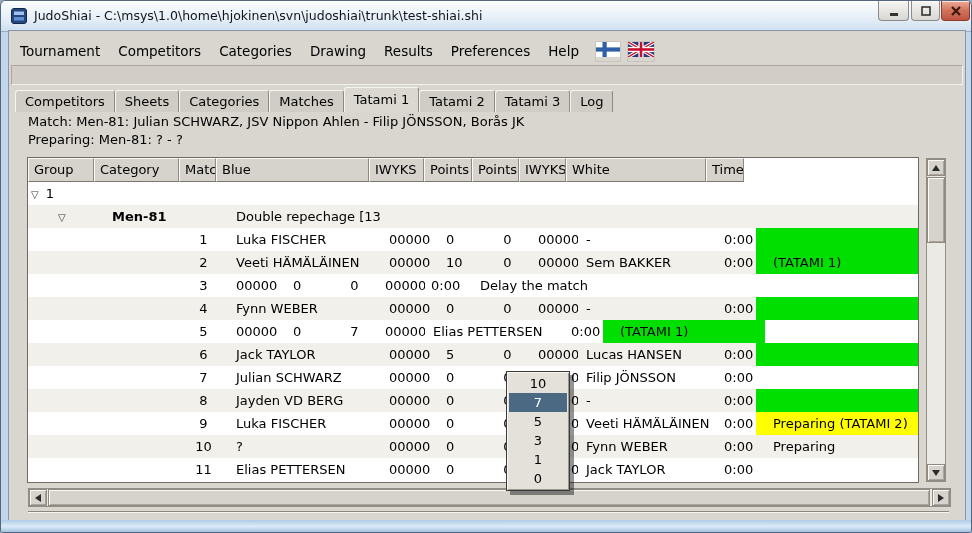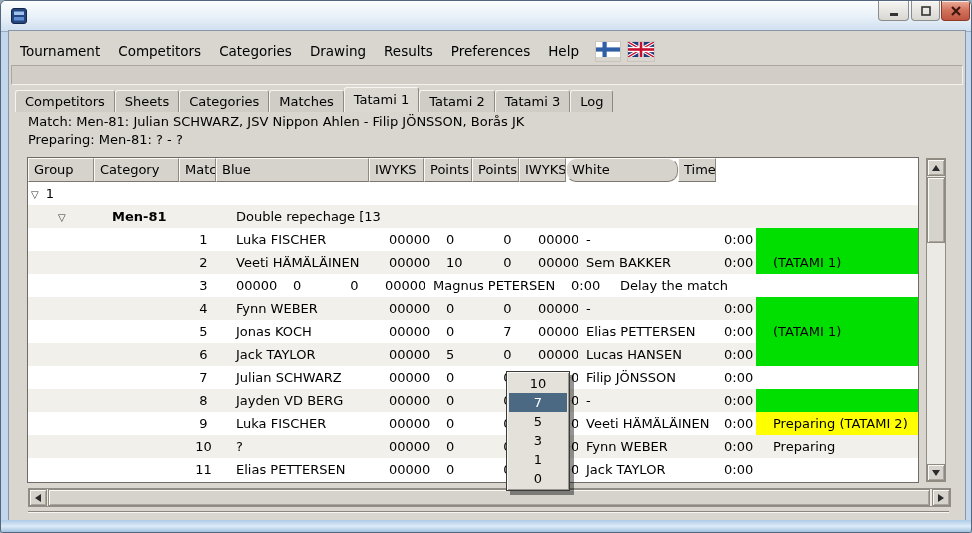--- a/index.html
+++ b/index.html
@@ -100,20 +100,21 @@
 <div class="window">
 
   <div class="titlebar">
     <span class="app-icon">
       <svg width="16" height="16" viewBox="0 0 16 16">
         <rect x="0.5" y="0.5" width="15" height="15" rx="2.5" fill="#24457E" stroke="#14264A"></rect>
         <rect x="3" y="3.5" width="10" height="3.5" fill="#9FC2EE"></rect>
         <rect x="3" y="9" width="10" height="3.5" fill="#5F8FD0"></rect>
       </svg>
     </span>
+    <span class="title-text">JudoShiai - C:\msys\1.0\home\hjokinen\svn\judoshiai\trunk\test-shiai.shi</span>
     <span class="win-btn min">
       <svg width="12" height="12">
           <rect x="2" y="8" width="8" height="3" fill="#333"></rect>
         </svg>
     </span>
     <span class="win-btn max">
       <svg width="12" height="12">
           <rect x="2" y="2" width="8" height="8" fill="none" stroke="#333" stroke-width="1.6"></rect>
         </svg>
     </span>
@@ -176,21 +177,21 @@
   <div class="table-wrap">
     <div class="hrow" id="header-row">
         <div class="hcell" style="width: 66px;">Group</div>
         <div class="hcell" style="width: 85px;">Category</div>
         <div class="hcell" style="width: 37px;">Match</div>
         <div class="hcell" style="width: 153px;">Blue</div>
         <div class="hcell" style="width: 55px;">IWYKS</div>
         <div class="hcell" style="width: 48px;">Points</div>
         <div class="hcell" style="width: 47px;">Points</div>
         <div class="hcell" style="width: 47px;">IWYKS</div>
-        <div class="hcell" style="width: 112px; border-radius: 10px;">White</div>
+        <div class="hcell" style="width: 140px;">White</div>
         <div class="hcell" style="width: 38px;">Time</div>
       </div>
     <div class="tbody" id="table-body">
         <div class="row">
           <div class="cell c0" style="width: 66px;"><span class="expander lvl0">▽</span><span class="glabel">1</span></div>
           <div class="cell c1" style="width: 85px;"></div>
           <div class="cell c2" style="width: 49px;"></div>
           <div class="cell c3" style="width: 153px;"></div>
           <div class="cell c4" style="width: 55px;"></div>
           <div class="cell c5" style="width: 48px;"></div>
@@ -240,42 +241,40 @@
           <div class="cell c10" style="width: 162px; background: rgb(0, 223, 0);">(TATAMI 1)</div>
         </div>
         <div class="row">
           <div class="cell c0" style="width: 66px;"></div>
           <div class="cell c1" style="width: 85px;"></div>
           <div class="cell c2 num" style="width: 49px;">3</div>
           <div class="cell c4" style="width: 55px;">00000</div>
           <div class="cell c5" style="width: 48px;">0</div>
           <div class="cell c6" style="width: 47px;">0</div>
           <div class="cell c7" style="width: 47px;">00000</div>
-          <div class="cell c8" style="width: 140px;">Magnus PETERSEN</div>
           <div class="cell c9" style="width: 38px;">0:00</div>
           <div class="cell c10" style="width: 162px;">Delay the match</div>
         </div>
         <div class="row alt">
           <div class="cell c0" style="width: 66px;"></div>
           <div class="cell c1" style="width: 85px;"></div>
           <div class="cell c2 num" style="width: 49px;">4</div>
           <div class="cell c3" style="width: 153px;">Fynn WEBER</div>
           <div class="cell c4" style="width: 55px;">00000</div>
           <div class="cell c5" style="width: 48px;">0</div>
           <div class="cell c6" style="width: 47px;">0</div>
           <div class="cell c7" style="width: 47px;">00000</div>
           <div class="cell c8" style="width: 140px;">-</div>
           <div class="cell c9" style="width: 38px;">0:00</div>
           <div class="cell c10" style="width: 162px; background: rgb(0, 223, 0);"></div>
         </div>
         <div class="row">
           <div class="cell c0" style="width: 66px;"></div>
           <div class="cell c1" style="width: 85px;"></div>
           <div class="cell c2 num" style="width: 49px;">5</div>
-          <div class="cell c3" style="width: 153px;">Jonas KOCH</div>
           <div class="cell c4" style="width: 55px;">00000</div>
           <div class="cell c5" style="width: 48px;">0</div>
           <div class="cell c6" style="width: 47px;">7</div>
           <div class="cell c7" style="width: 47px;">00000</div>
           <div class="cell c8" style="width: 140px;">Elias PETTERSEN</div>
           <div class="cell c9" style="width: 38px;">0:00</div>
           <div class="cell c10" style="width: 162px; background: rgb(0, 223, 0);">(TATAMI 1)</div>
         </div>
         <div class="row alt">
           <div class="cell c0" style="width: 66px;"></div>

